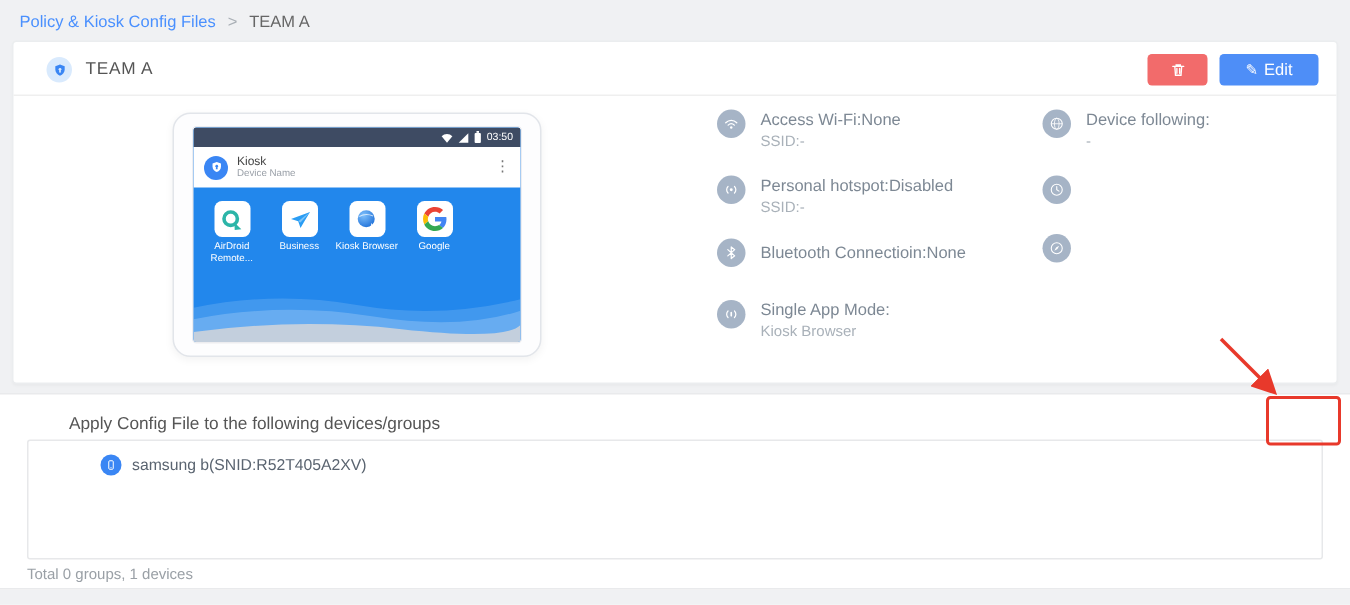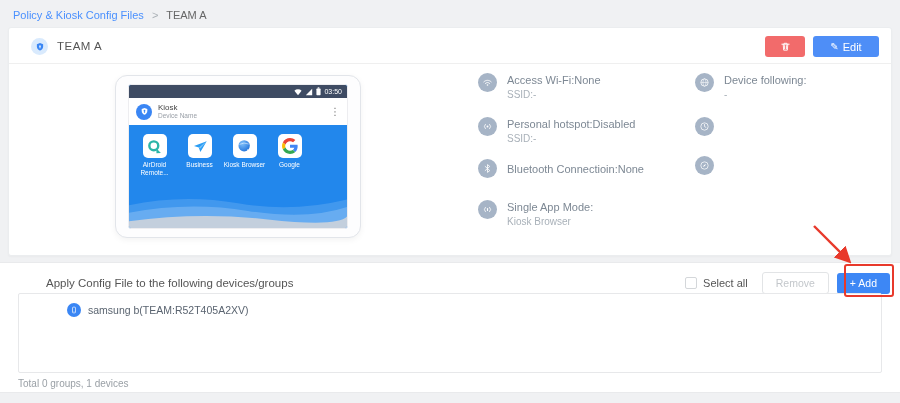--- a/index.html
+++ b/index.html
@@ -275,35 +275,29 @@
         <svg width="11" height="11" viewBox="0 0 24 24">
             <circle cx="12" cy="12" r="8" stroke="#fff" stroke-width="1.6" fill="none"></circle>
             <path d="M15.5 8.5 L13 13 L8.5 15.5 L11 11 Z" fill="#fff"></path>
           </svg>
       </span>
     </div>
   </div>
 
   <div class="panel">
     <div class="panel-title">Apply Config File to the following devices/groups</div>
-    <div class="panel-controls">
-      <span class="checkbox"></span>
-      <span class="select-all-label">Select all</span>
-      <button class="btn-remove">Remove</button>
-      <button class="btn-add">+ Add</button>
-    </div>
     <div class="list-box">
       <div class="device-row">
         <span class="device-icon">
           <svg width="8" height="8" viewBox="0 0 24 24">
               <rect x="7.5" y="3.5" width="9" height="17" rx="2" stroke="#fff" stroke-width="2" fill="none"></rect>
               <circle cx="12" cy="17.2" r="1.1" fill="#fff"></circle>
             </svg>
         </span>
-        <span class="device-name">samsung b(TEAM:R52T405A2XV)</span>
+        <span class="device-name">samsung b(SNID:R52T405A2XV)</span>
       </div>
     </div>
     <div class="panel-total">Total 0 groups, 1 devices</div>
   </div>
 
   <svg class="annotation-arrow" viewBox="0 0 60 48">
     <defs>
         <marker id="arrhead" markerWidth="7" markerHeight="7" refX="5" refY="3.5" orient="auto">
       <path d="M0 0 L7 3.5 L0 7 Z" fill="#e8392b"></path>
         </marker>

